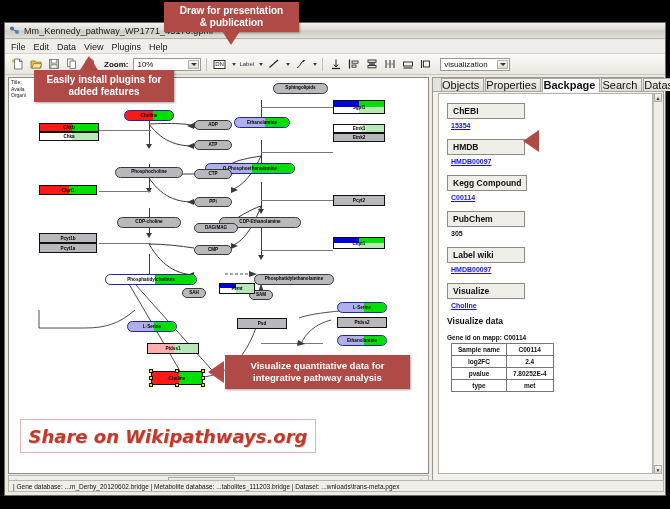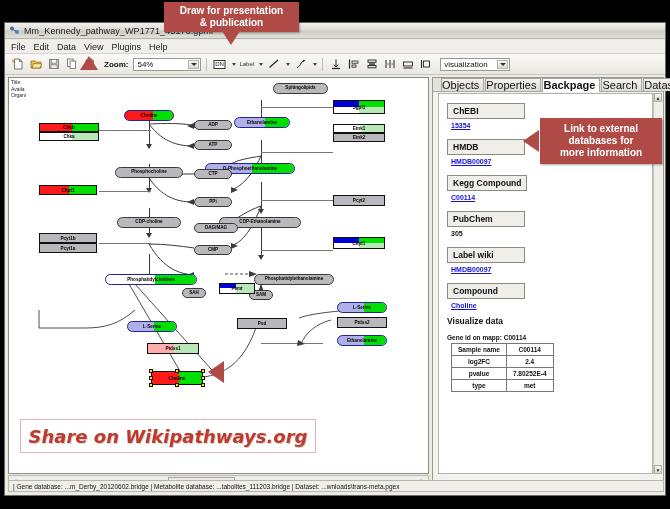--- a/index.html
+++ b/index.html
@@ -153,21 +153,21 @@
       </span>
       <span class="tbtn">
         <svg width="12" height="12" viewBox="0 0 12 12">
             <rect x="2" y="2" width="7.5" height="8.5" rx="1" fill="#caa060" stroke="#7a5a20" stroke-width=".8"></rect>
             <rect x="3.6" y="1" width="4.3" height="2.2" fill="#e8e5dd" stroke="#7a5a20" stroke-width=".7"></rect>
             <rect x="3.3" y="4.5" width="5" height="5" fill="#fff" stroke="#7a5a20" stroke-width=".6"></rect>
           </svg>
       </span>
       <span class="zoomlabel">Zoom:</span>
       <span class="combo" style="width:68px">
-        <span>54%</span>
+        <span>10%</span>
         <span class="arrow"></span>
       </span>
       <span class="tsep"></span>
       <span class="tbtn">
         <svg width="13" height="11" viewBox="0 0 13 11">
             <rect x="1" y="1.5" width="11" height="8" fill="#fff" stroke="#333" stroke-width="1"></rect>
             <text x="6.5" y="7.4" font-size="6" text-anchor="middle" fill="#222" font-family="Liberation Sans">DN</text>
           </svg>
       </span>
       <span class="dd">
@@ -496,21 +496,21 @@
 
         <div class="dbbox">Kegg Compound</div>
         <a class="dblink" href="#">C00114</a>
 
         <div class="dbbox">PubChem</div>
         <span class="dbplain">305</span>
 
         <div class="dbbox">Label wiki</div>
         <a class="dblink" href="#">HMDB00097</a>
 
-        <div class="dbbox">Compound</div>
+        <div class="dbbox">Visualize</div>
         <a class="dblink" href="#">Choline</a>
 
         <div class="exprhdr">Visualize data</div>
         <div class="genemapp">Gene id on mapp: C00114</div>
 
         <table class="expr">
           <tbody>
               <tr>
             <td>Sample name</td>
             <td>C00114</td>
@@ -541,25 +541,28 @@
       <span>| Gene database: ...m_Derby_20120602.bridge | Metabolite database: ...tabolites_111203.bridge | Dataset: ...wnloads\trans-meta.pgex</span>
     </div>
   </div>
 
   <div class="callout" style="left:164px;top:2px;width:135px;height:30px;font-size:10px;flex-direction:column;">
     <span>Draw for presentation</span>
     <span>&amp; publication</span>
   </div>
   <div class="arrow-dn" style="left:222px;top:31px;"></div>
 
+  <div class="callout" style="left:34px;top:70px;width:140px;height:32px;font-size:10px;flex-direction:column;">
+    <span>Easily install plugins for</span>
+    <span>added features</span>
+  </div>
   <div class="arrow-up" style="left:80px;top:56px;"></div>
 
-  <div class="callout" style="left:540px;top:118px;width:122px;height:46px;font-size:10px;flex-direction:column;">
-    <span>Link  to external</span>
-    <span>databases  for</span>
-    <span>more information</span>
+  <div class="arrow-lf" style="left:523px;top:130px;"></div>
+
+  <div class="callout" style="left:225px;top:355px;width:185px;height:34px;font-size:9.5px;flex-direction:column;">
+    <span>Visualize quantitative data  for</span>
+    <span>integrative pathway analysis</span>
   </div>
-  <div class="arrow-lf" style="left:523px;top:130px;"></div>
-
   <div class="arrow-lf" style="left:208px;top:361px;"></div>
 
   <div class="share" style="left:20px;top:419px;width:294px;height:32px;font-size:18px;">Share on Wikipathways.org</div>
 </div>
 
 </body></html>

